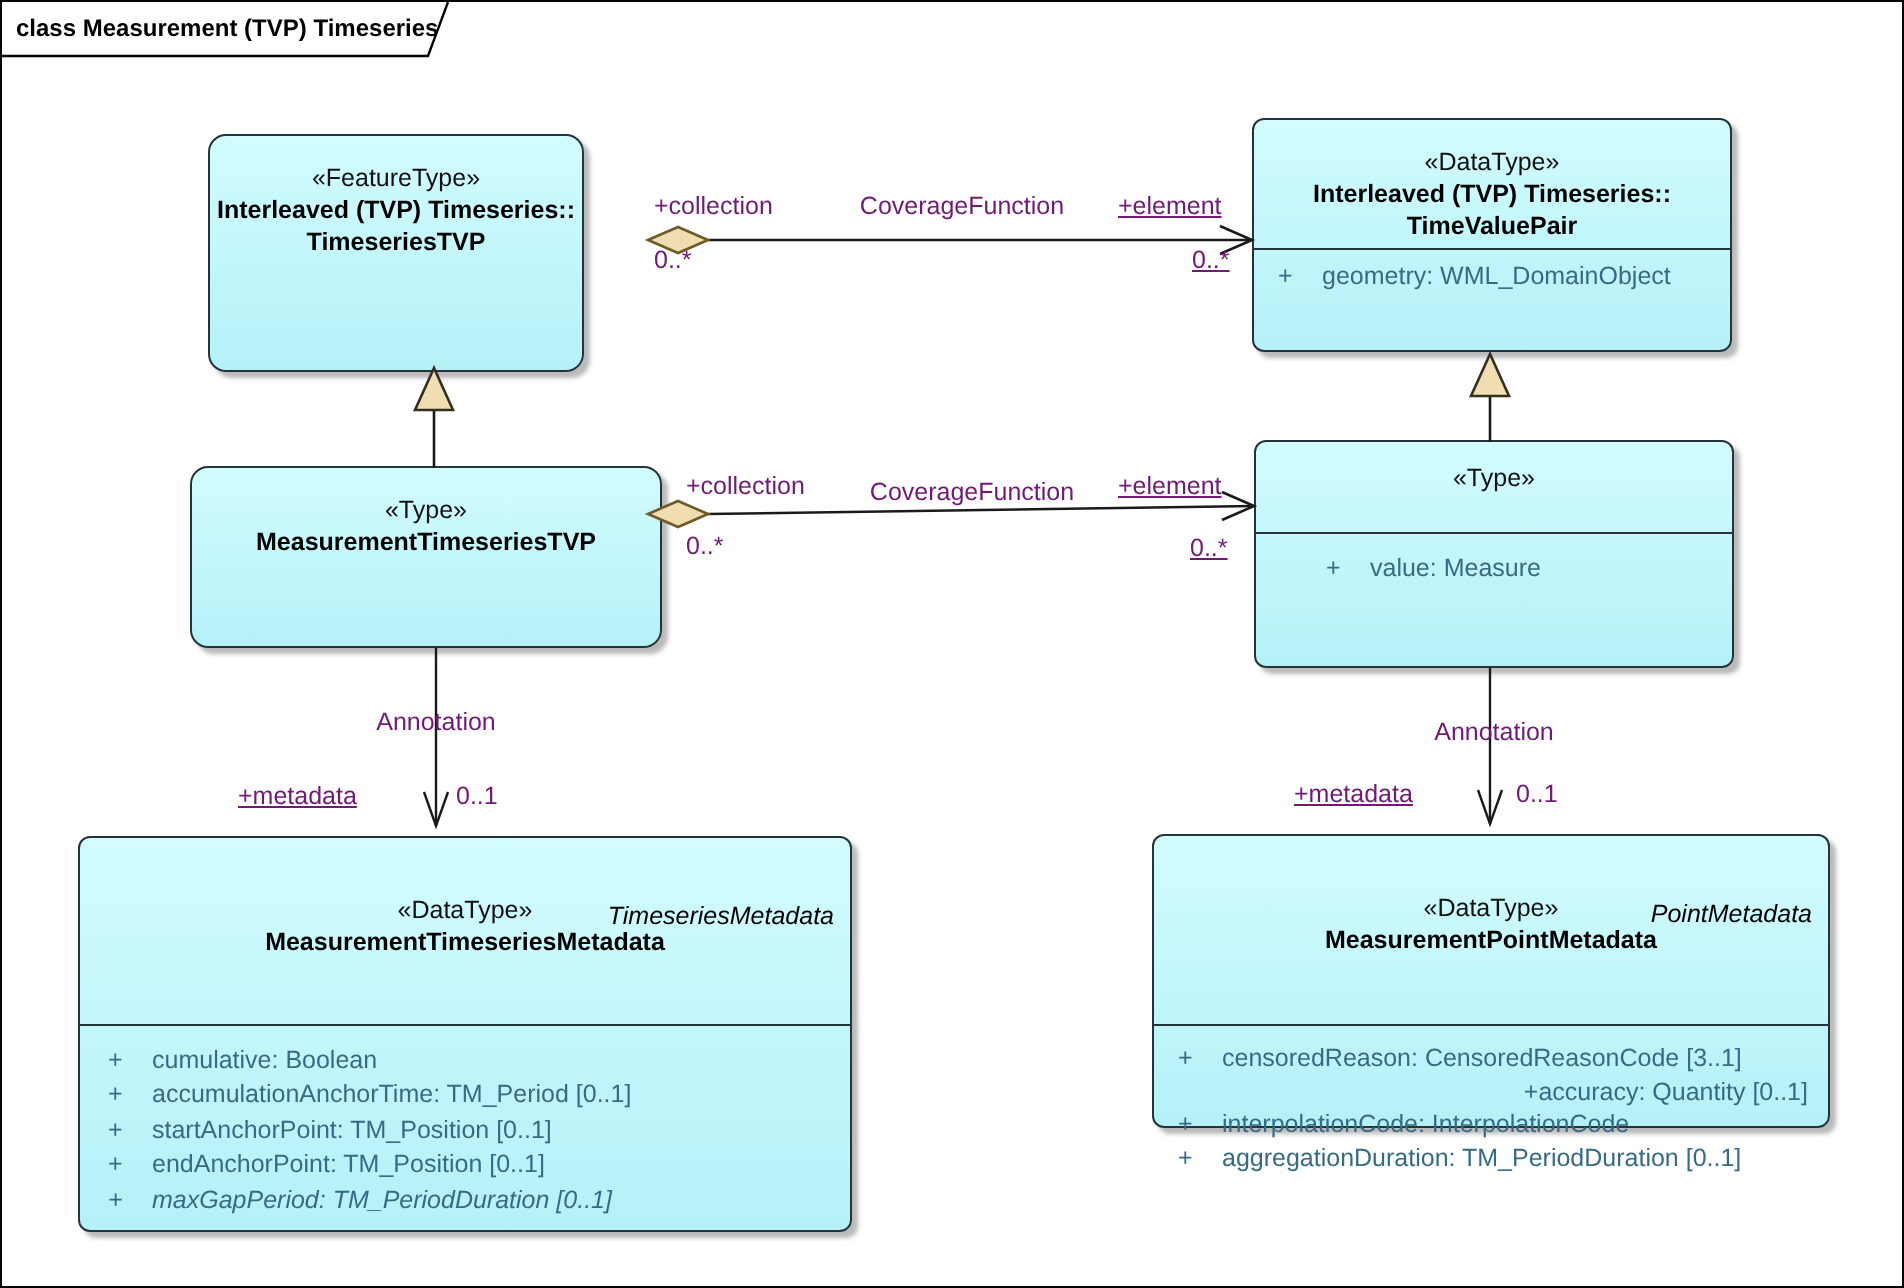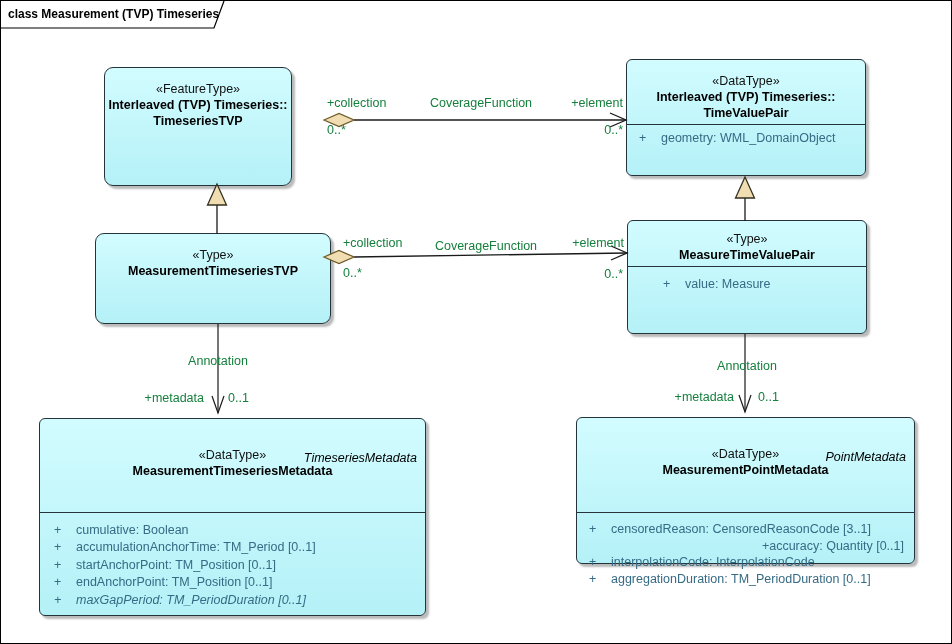--- a/index.html
+++ b/index.html
@@ -27,23 +27,23 @@
   .stereotype { font-size:12.5px; color:#111; line-height:16px; }
   .class-name { font-size:12.5px; font-weight:bold; color:#000; line-height:16px; }
   .corner-label {
     position:absolute; top:4px; right:8px;
     font-size:12.5px; font-style:italic; color:#000;
   }
   .attrs { border-top:1.5px solid #24343a; padding:6px 10px 0 10px; }
   .attr-line { font-size:12.5px; color:#366b85; white-space:nowrap; }
   .attr-line .vis { display:inline-block; width:22px; margin-left:2px; }
   .conn-svg { position:absolute; left:0; top:0; pointer-events:none; }
-  .lbl { position:absolute; font-size:12.5px; color:#15803d; white-space:nowrap; }
+  .lbl { position:absolute; font-size:12.5px; color:#701a75; white-space:nowrap; }
   .lbl.center { text-align:center; }
-  .lbl.right { text-align:right; }
+  .lbl.right { text-align:left;text-decoration:underline; }
 </style>
 </head>
 <body>
 
 <div class="canvas">
 
   <div class="uml-box round" style="left:103px;top:66px;width:188px;height:119px;">
     <div class="box-header hdr-pad">
       <div class="stereotype">«FeatureType»</div>
       <div class="class-name">Interleaved (TVP) Timeseries::</div>
@@ -65,21 +65,20 @@
   <div class="uml-box round" style="left:94px;top:232px;width:236px;height:91px;">
     <div class="box-header hdr-pad">
       <div class="stereotype">«Type»</div>
       <div class="class-name">MeasurementTimeseriesTVP</div>
     </div>
   </div>
 
   <div class="uml-box" style="left:626px;top:219px;width:240px;height:114px;">
     <div class="box-header" style="height:45px;padding-top:10px;">
       <div class="stereotype">«Type»</div>
-      <div class="class-name">MeasureTimeValuePair</div>
     </div>
     <div class="attrs" style="padding-top:10px;padding-left:33px;">
       <div class="attr-line"><span class="vis">+</span><span>value: Measure</span></div>
     </div>
   </div>
 
   <div class="uml-box" style="left:38px;top:417px;width:387px;height:198px;">
     <div class="box-header" style="height:65px;">
       <div class="corner-label">TimeseriesMetadata</div>
       <div class="stereotype" style="margin-top:28px;">«DataType»</div>

